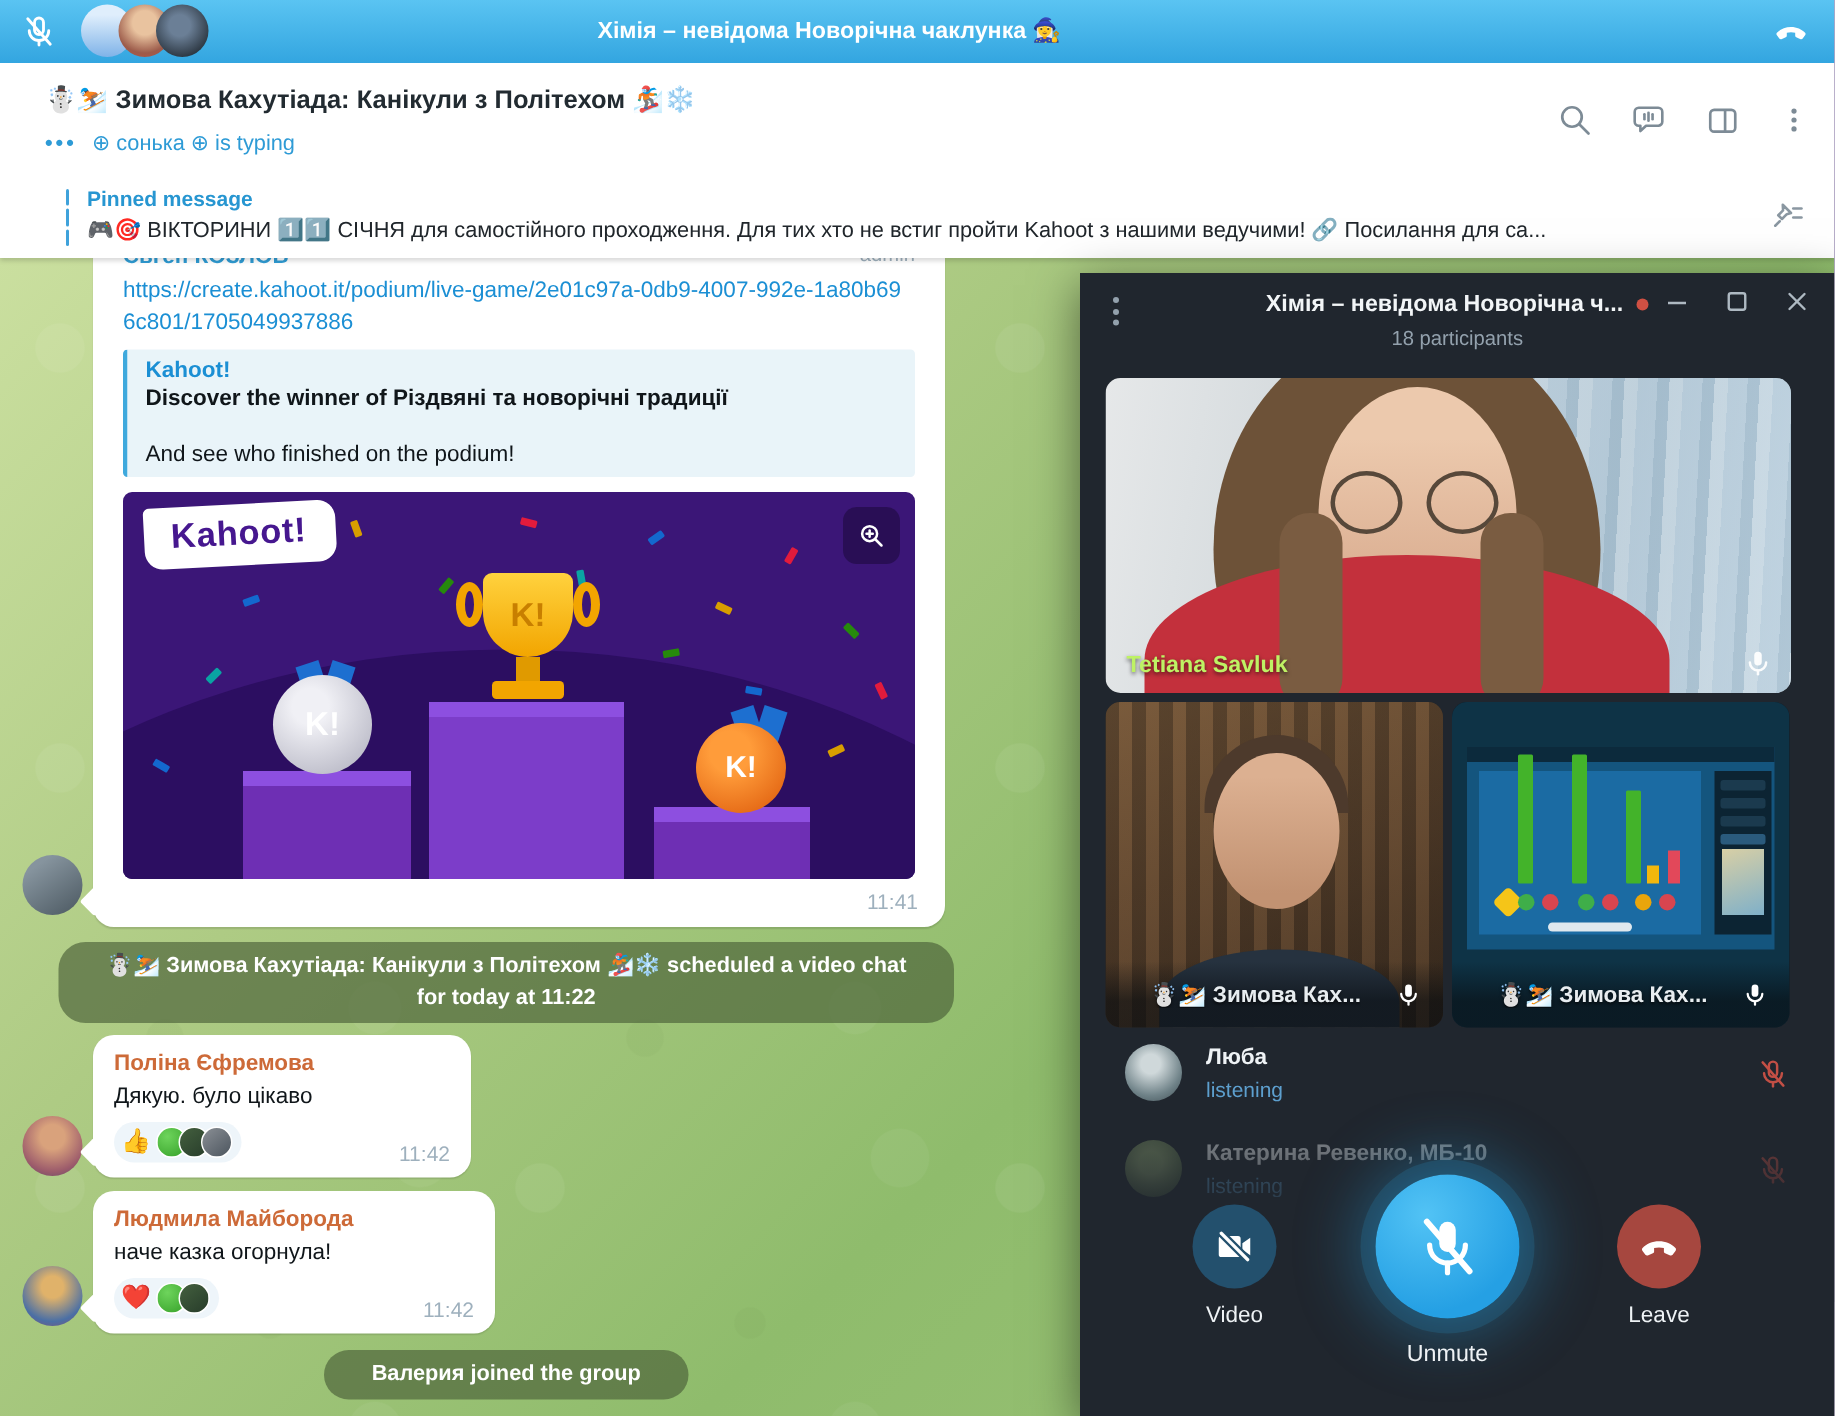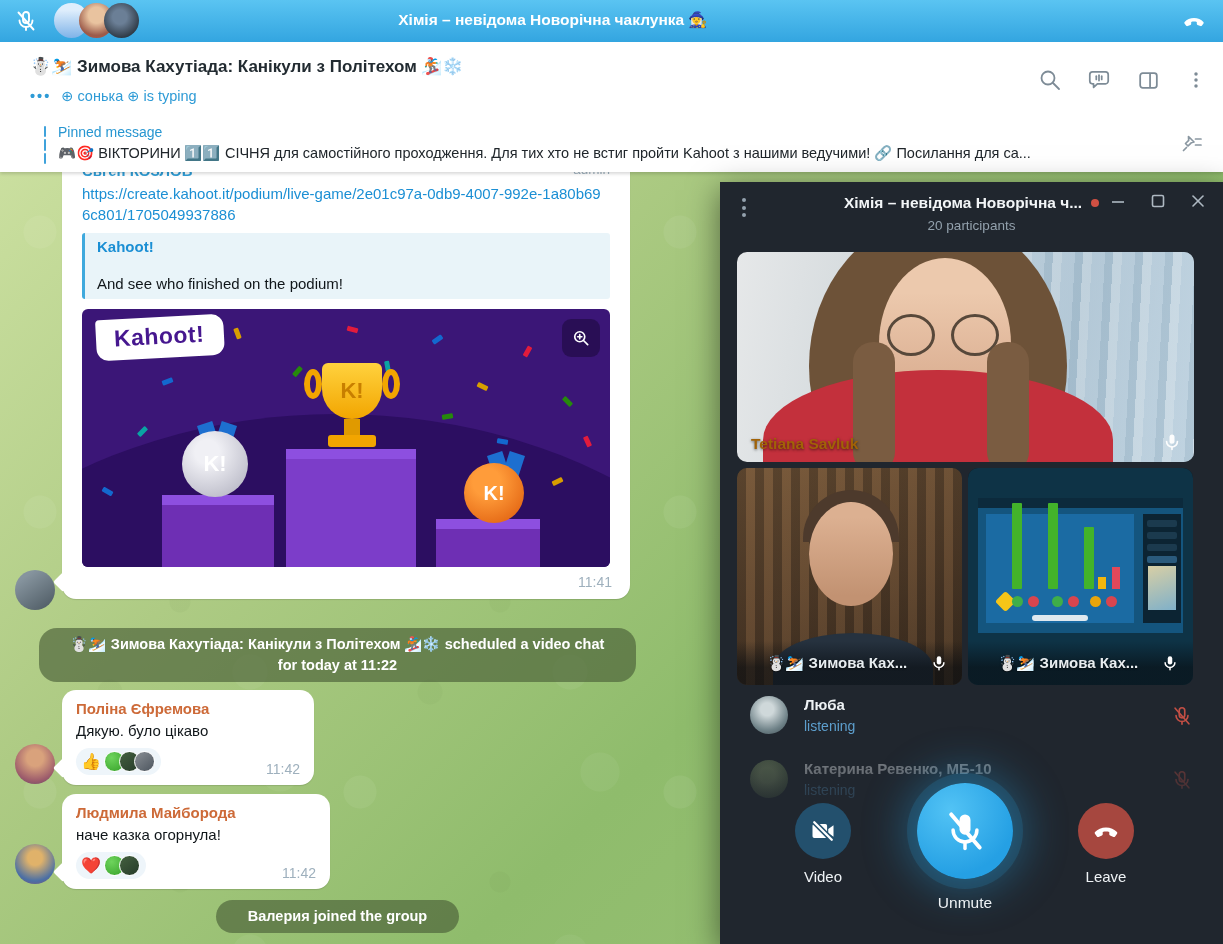--- a/index.html
+++ b/index.html
@@ -27,21 +27,21 @@
   .ch-typing { position:absolute; left:30px; top:46px; font-size:14.5px; color:#2e9bd6; }
   .ch-typing .dots { letter-spacing:2px; margin-right:6px; font-weight:700; }
   .ch-icons { position:absolute; right:16px; top:0; height:100%; display:flex; align-items:center; gap:24px; color:#7d8b96; }
   .ch-icons .icon-btn { cursor:pointer; }
 
   
   .pinned-bar { position:absolute; left:0; top:118px; width:1223px; height:54px; background:#fff;
     box-shadow:0 2px 3px rgba(0,0,0,.15); z-index:30; }
   .pin-segs { position:absolute; left:44px; top:8px; width:2px; height:38px; display:flex; flex-direction:column; gap:2px;}
   .pin-segs i { flex:1; background:#3fa2db; border-radius:1px; }
-  .pin-label { position:absolute; left:58px; top:6px; font-size:14px; font-weight:400; color:#2796d1; }
+  .pin-label { position:absolute; left:58px; top:6px; font-size:14px; font-weight:700; color:#2796d1; }
   .pin-text { position:absolute; left:58px; top:27px; width:1100px; font-size:14.5px; color:#20262b;
     white-space:nowrap; overflow:hidden; }
   .pin-icon { position:absolute; right:18px; top:15px; color:#8a97a1; }
 
   
   .chat-area { position:absolute; left:0; top:172px; width:1223px; height:772px;
     background:linear-gradient(135deg,#cadf9f 0%,#aecb84 30%,#8fbc6c 62%,#9cc278 100%); }
   .chat-area::before { content:""; position:absolute; inset:0; opacity:.5;
     background-image:
       radial-gradient(circle 18px at 40px 60px, rgba(255,255,255,.12) 16px, transparent 17px),
@@ -145,21 +145,21 @@
     background:repeating-linear-gradient(93deg,#b6cddd 0 13px,#9db9cc 13px 21px,#cadbe6 21px 30px); }
   .scene-main .hair { position:absolute; left:72px; top:-36px; width:258px; height:300px; border-radius:50%; background:#6d5238; }
   .scene-main .face { position:absolute; left:142px; top:6px; width:132px; height:172px; border-radius:50%;
     background:linear-gradient(180deg,#ecc9ad 20%,#d6a78a 90%); }
   .scene-main .glass { position:absolute; top:62px; width:48px; height:42px; border:3px solid #57483a; border-radius:50%; }
   .scene-main .g1 { left:150px; } .scene-main .g2 { left:214px; }
   .scene-main .lips { position:absolute; left:192px; top:134px; width:30px; height:9px; border-radius:5px; background:#b2483f; }
   .scene-main .body { position:absolute; left:26px; bottom:-48px; width:350px; height:140px; border-radius:50% 50% 0 0; background:#c3303c; }
   .scene-main .strand { position:absolute; top:90px; width:42px; height:130px; border-radius:20px; background:#7a5c41; }
   .scene-main .s1 { left:116px; } .scene-main .s2 { left:250px; }
-  .tile-name { position:absolute; left:14px; bottom:9px; color:#a16207; font-size:15.5px; font-weight:600;
+  .tile-name { position:absolute; left:14px; bottom:9px; color:#bef264; font-size:15.5px; font-weight:600;
     text-shadow:0 1px 3px rgba(0,0,0,.6);margin-top:12px; }
   .tile-mic { position:absolute; right:12px; bottom:9px; color:#fff; opacity:.95; }
 
   .tile-sm { top:286px; width:225px; height:217px; }
   .tile-l { left:17px; } .tile-r { left:248px; }
   .scene-man { position:absolute; inset:0; background:
     repeating-linear-gradient(90deg, rgba(30,22,14,.35) 0 9px, rgba(120,86,52,.25) 9px 18px),
     linear-gradient(160deg,#7a5c3e 0%,#5d4530 55%,#3e2f22 100%); }
   .scene-man .mface { position:absolute; left:72px; top:34px; width:84px; height:104px; border-radius:50%;
     background:linear-gradient(180deg,#dcb091 15%,#c29272 90%); }
@@ -295,20 +295,21 @@
     <div class="msg-avatar av-admin"></div>
     <div class="bubble bubble-admin">
       <span class="tail"></span>
       <div class="adm-namerow">
         <span class="adm-name">Євген КОЗЛОВ</span>
         <span class="adm-role">admin</span>
       </div>
       <div class="adm-link">https://create.kahoot.it/podium/live-game/2e01c97a-0db9-4007-992e-1a80b696c801/1705049937886</div>
       <div class="adm-quote">
         <div class="q-site">Kahoot!</div>
+        <div class="q-title">Discover the winner of Різдвяні та новорічні традиції</div>
         <div class="q-desc">And see who finished on the podium!</div>
       </div>
       <div class="kh-img">
         <div class="kh-arc"></div>
         <span class="kh-conf" style="left:30px;top:30px;background:#e21b3c;transform:rotate(40deg)"></span>
         <span class="kh-conf" style="left:80px;top:70px;background:#1368ce;transform:rotate(-20deg)"></span>
         <span class="kh-conf" style="left:150px;top:22px;background:#d89e00;transform:rotate(70deg)"></span>
         <span class="kh-conf" style="left:210px;top:60px;background:#26890c;transform:rotate(-50deg)"></span>
         <span class="kh-conf" style="left:265px;top:18px;background:#e21b3c;transform:rotate(15deg)"></span>
         <span class="kh-conf" style="left:300px;top:55px;background:#0aa3a3;transform:rotate(80deg)"></span>
@@ -404,21 +405,21 @@
     <div class="cw-head">
       <div class="cw-kebab">
           <i></i>
           <i></i>
           <i></i>
         </div>
       <div class="cw-title-row">
         <span class="cw-title">Хімія – невідома Новорічна ч...</span>
         <span class="cw-recdot"></span>
       </div>
-      <div class="cw-sub">20 participants</div>
+      <div class="cw-sub">18 participants</div>
       <div class="cw-controls-win">
         <span class="wbtn">
           <svg width="14" height="14" viewBox="0 0 14 14" stroke="currentColor" stroke-width="1.6">
               <line x1="1" y1="8" x2="13" y2="8"></line>
             </svg>
         </span>
         <span class="wbtn">
           <svg width="14" height="14" viewBox="0 0 14 14" fill="none" stroke="currentColor" stroke-width="1.6">
               <rect x="1.5" y="1.5" width="11" height="11" rx="1.5"></rect>
             </svg>

